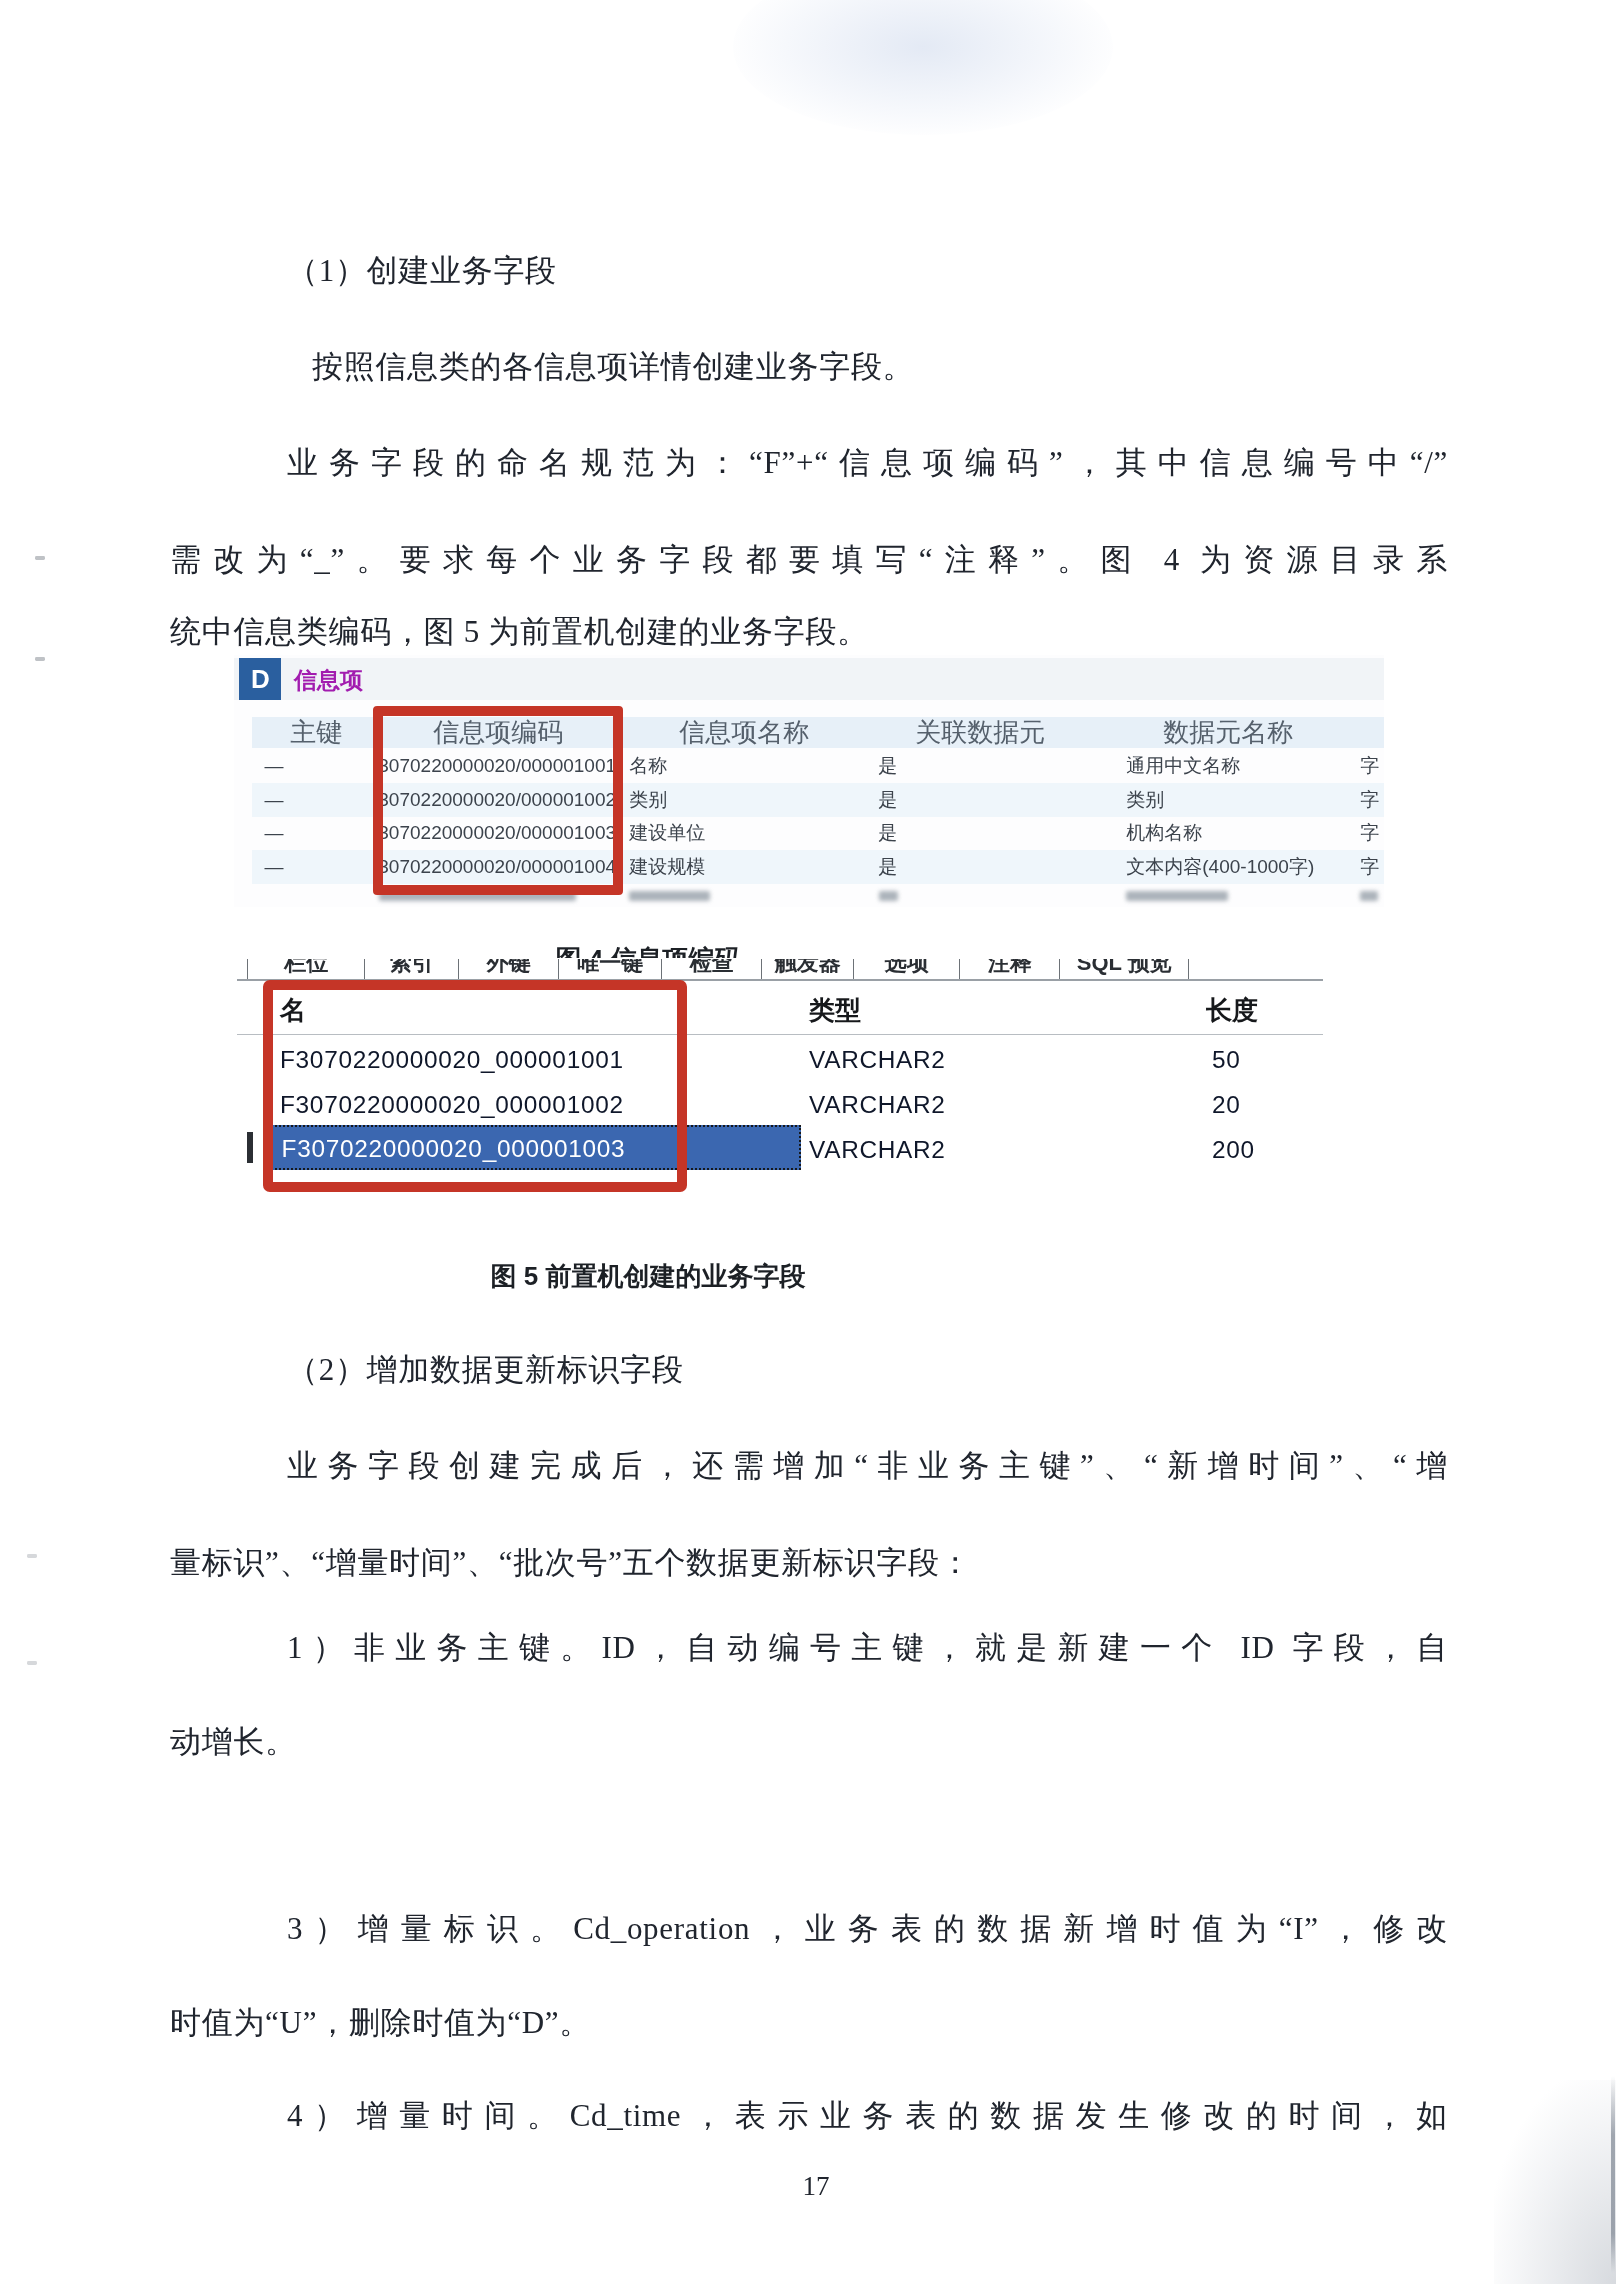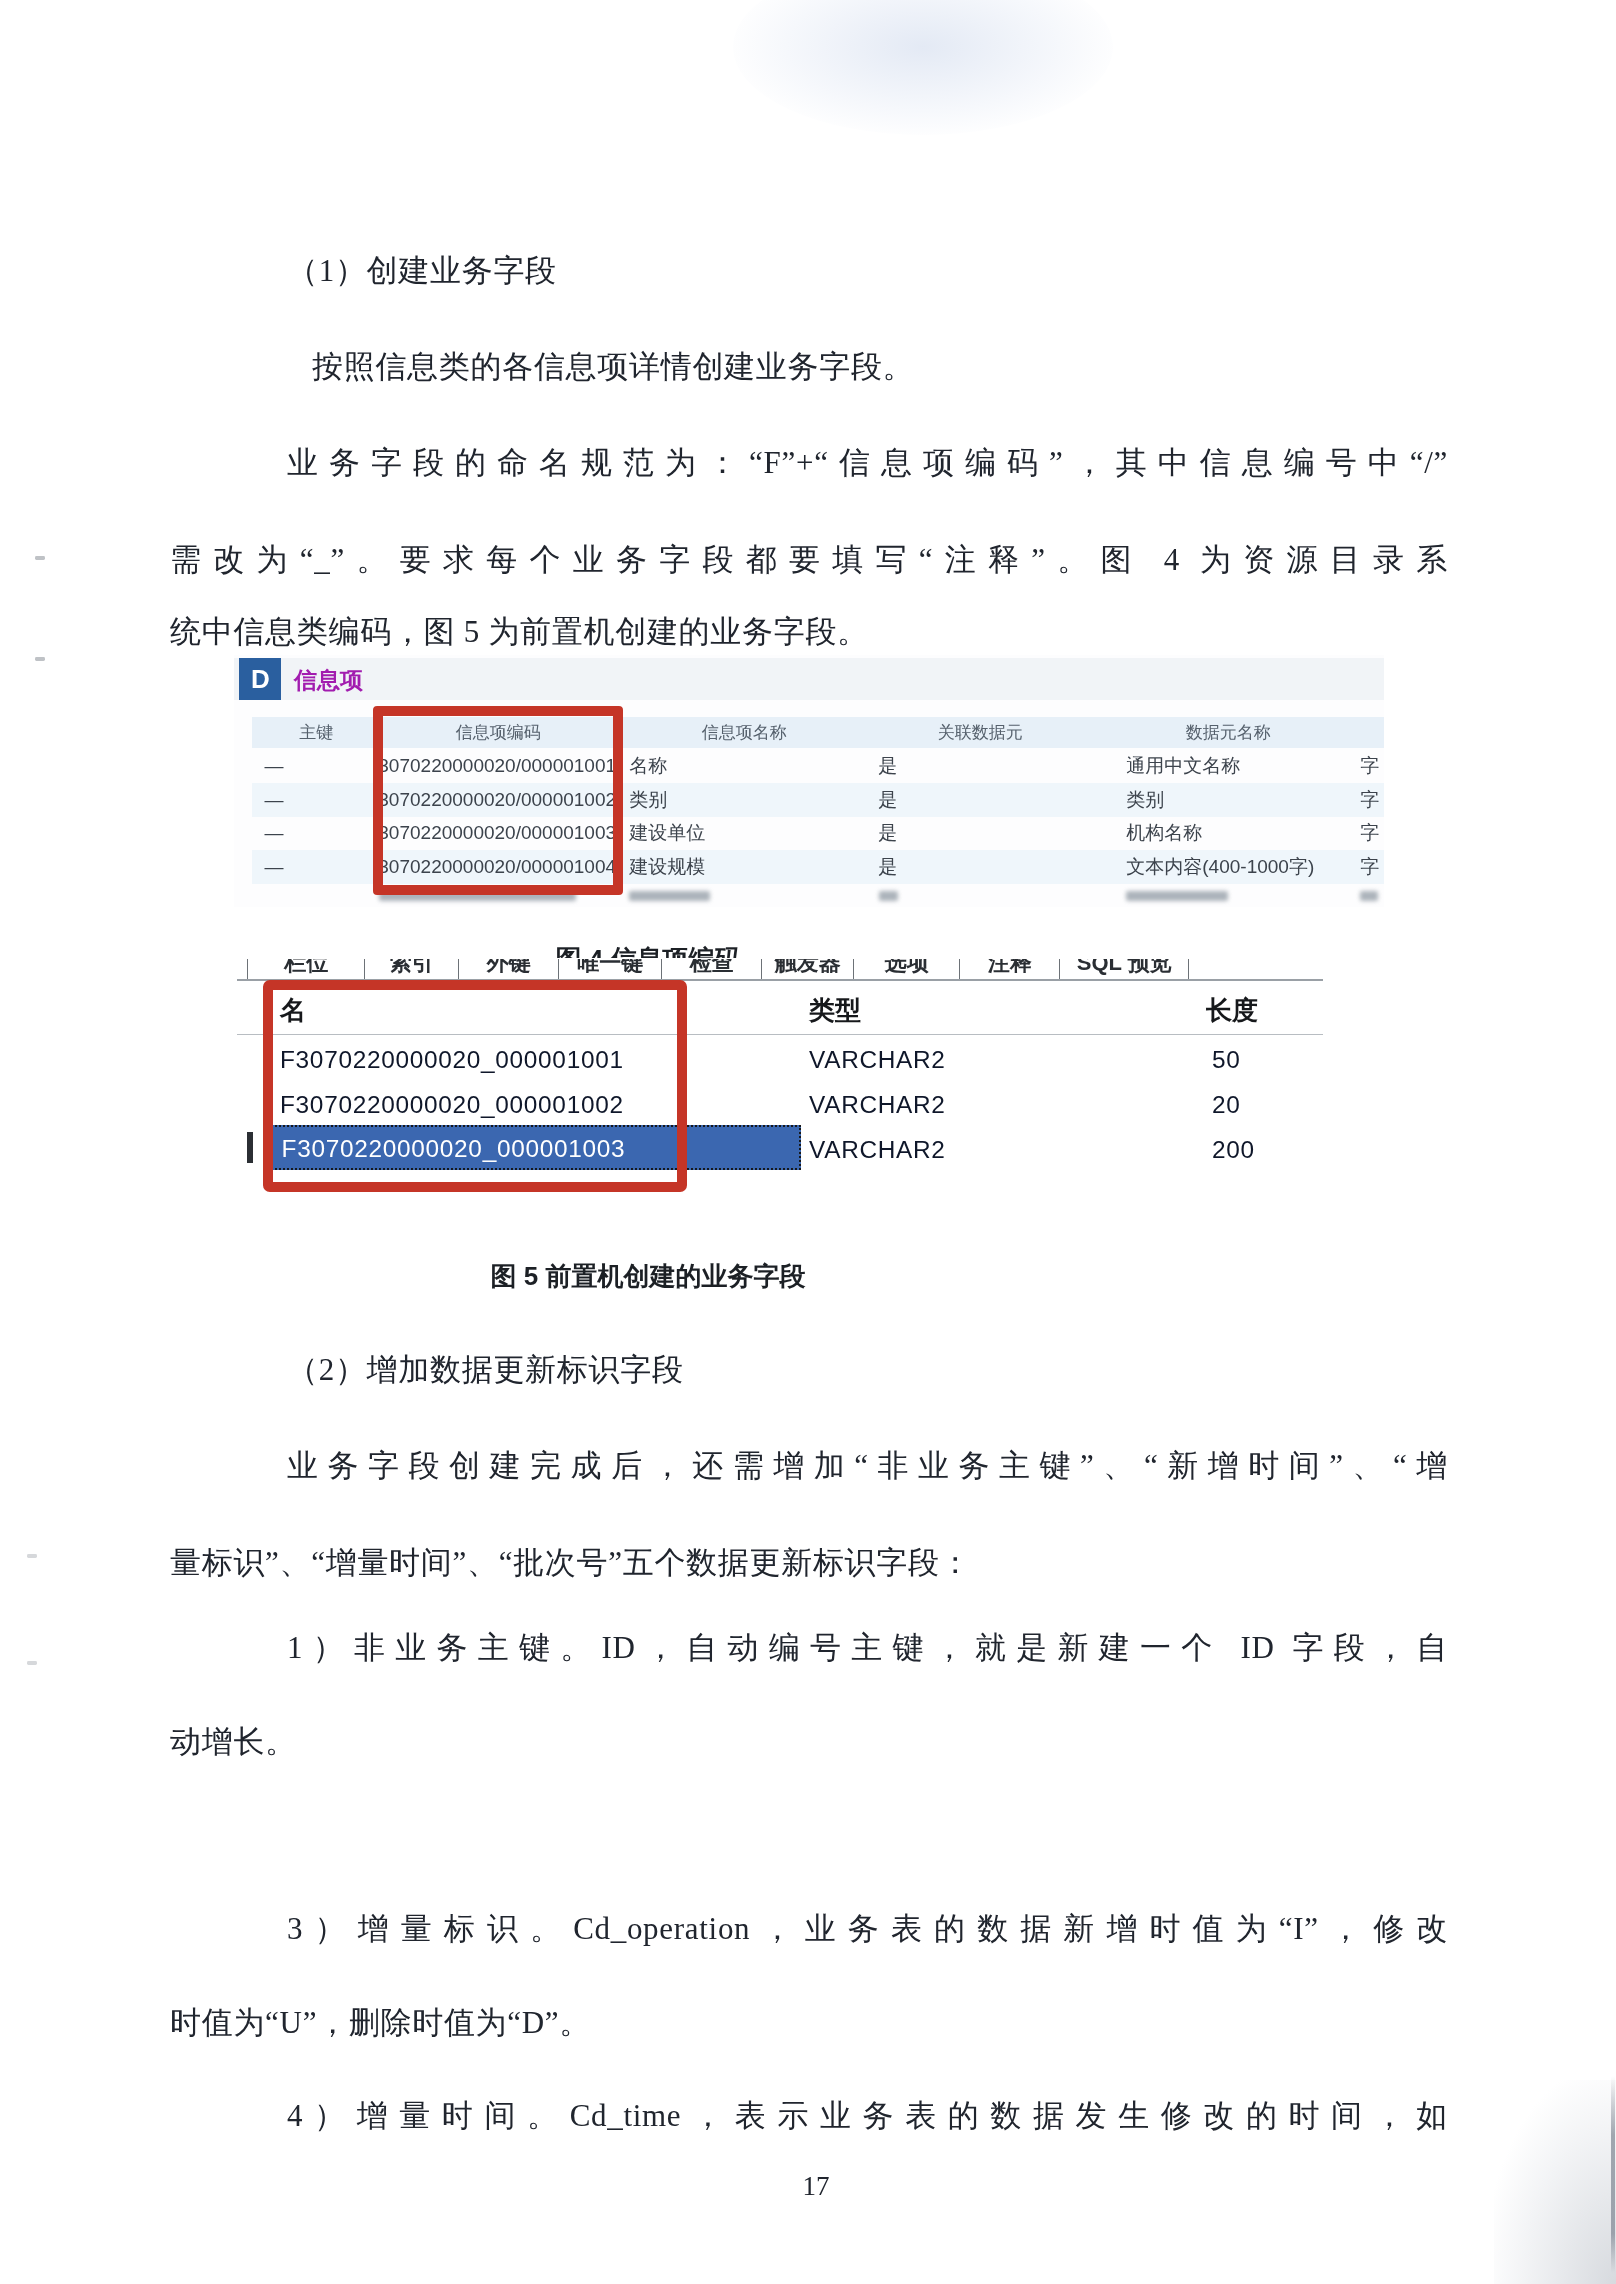--- a/index.html
+++ b/index.html
@@ -27,21 +27,21 @@
     font-size:26px;color:#1c2025;}
 
   
   .fig4{position:absolute;left:234px;top:655px;width:1150px;height:252px;
         font-family:"Liberation Sans","DejaVu Sans",sans-serif;background:#fdfdfe;}
   .fig4 .titlebar{position:absolute;left:0;top:3.4px;width:1150px;height:42px;background:#f1f4f7;}
   .fig4 .dbox{position:absolute;left:5.4px;top:3.4px;width:42px;height:42px;background:#2a5f9f;
         color:#ffffff;font-weight:bold;font-size:26px;line-height:42px;text-align:center;}
   .fig4 .ptitle{position:absolute;left:60px;top:10.2px;font-size:23px;font-weight:bold;color:#a21caf;}
   .fig4 .hdr{position:absolute;left:18.3px;top:62px;width:1132px;height:31px;background:#e7f0f8;}
-  .fig4 .hcell{position:absolute;top:0;height:31px;line-height:31px;font-size:17px;color:#55606c;
+  .fig4 .hcell{position:absolute;top:0;height:31px;line-height:31px;font-size:26px;color:#55606c;
         text-align:center;transform:translateX(-50%);white-space:nowrap;}
   .fig4 .row{position:absolute;left:18.3px;width:1132px;height:34px;font-size:19px;color:#3c434c;}
   .fig4 .row.alt{background:#eff6fb;}
   .fig4 .cell{position:absolute;top:0;height:34px;line-height:34px;white-space:nowrap;}
   .fig4 .blurbit{position:absolute;height:9.5px;background:#98a1aa;filter:blur(2px);opacity:.8;border-radius:2px;}
   .redbox4{position:absolute;left:139px;top:51px;width:250px;height:189px;
         border:10.2px solid #c53527;border-radius:4.1px;box-sizing:border-box;}
 
   
   .fig5{position:absolute;left:237px;top:958px;width:1086px;height:239px;

